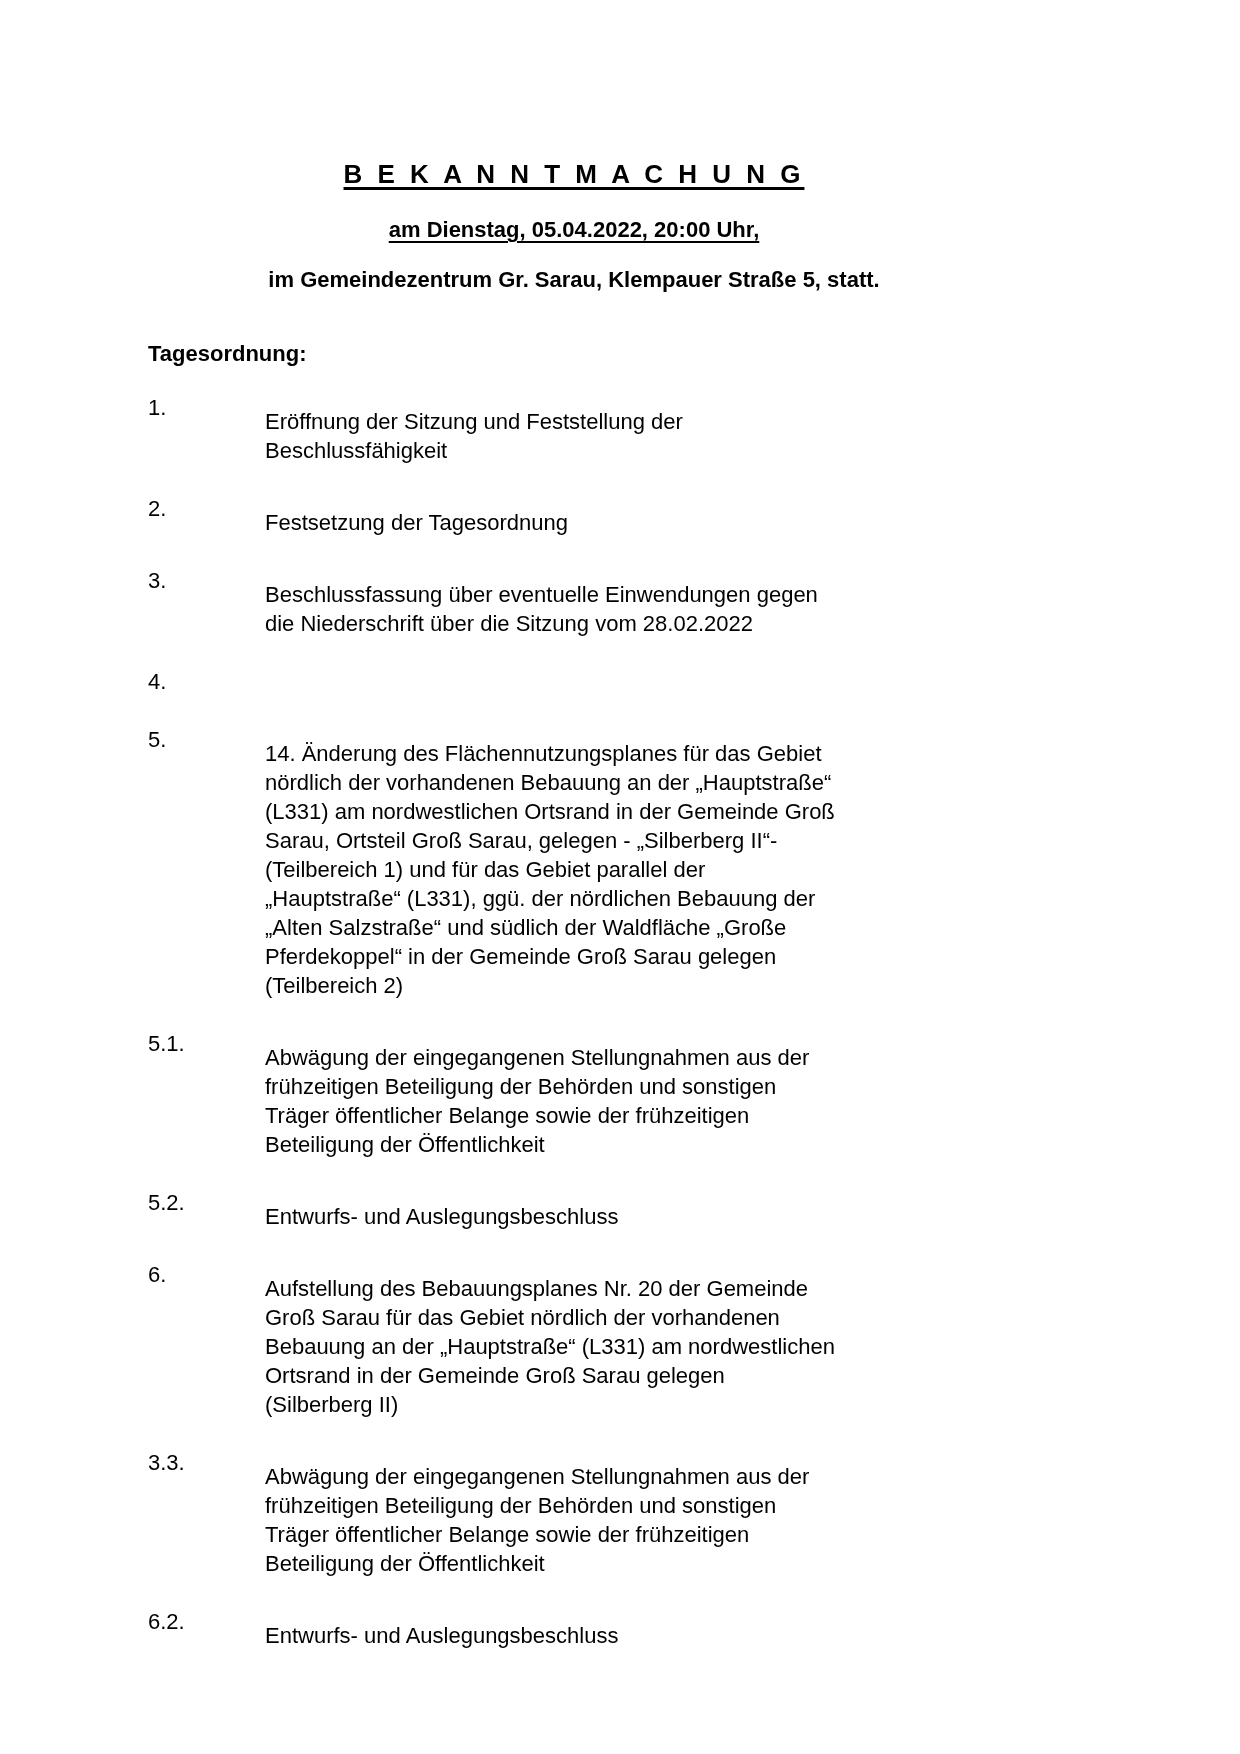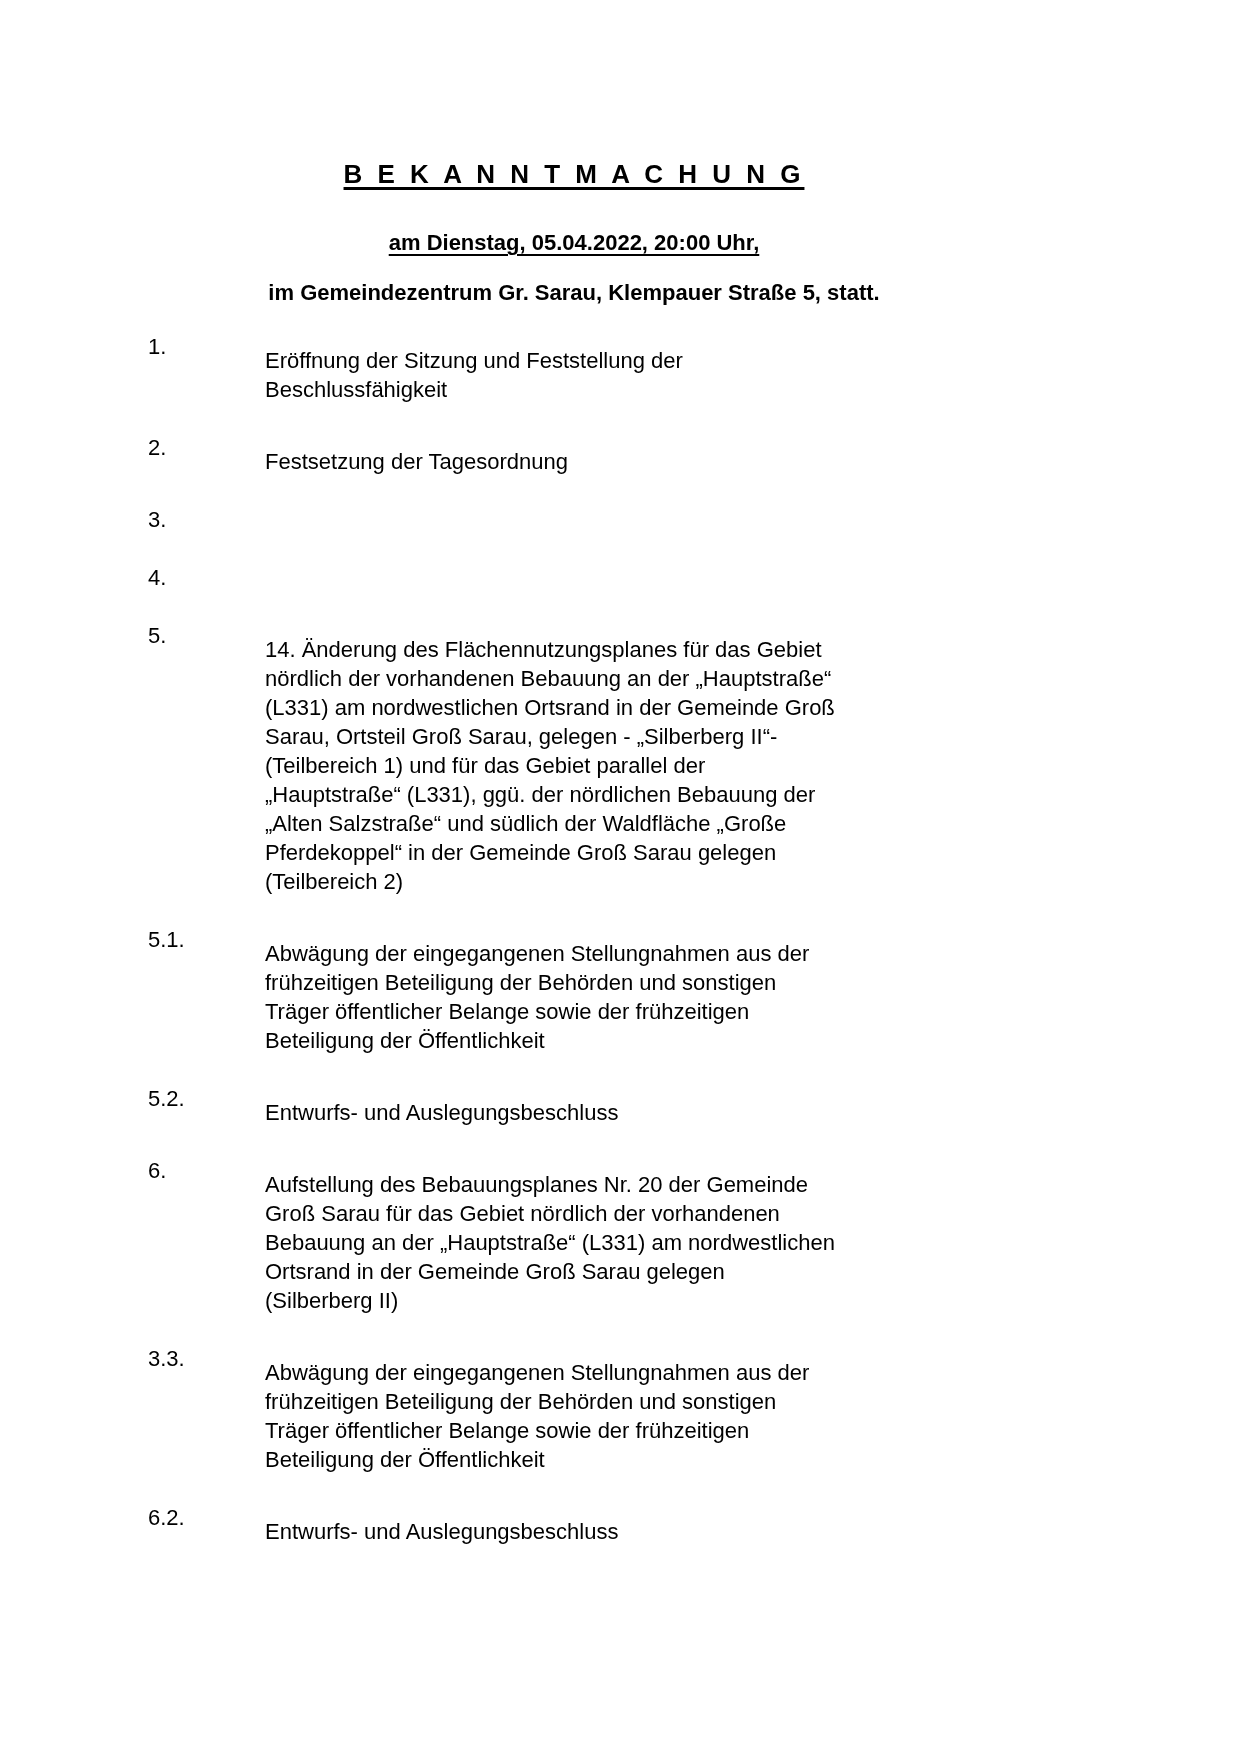--- a/index.html
+++ b/index.html
@@ -33,21 +33,21 @@
   }
   .intro-line {
     margin: 0;
     text-align: center;
     font-size: 22px;
     line-height: 29px;
     font-weight: bold;
   }
   .intro-line-1 { margin-top: 52px; }
   .intro-line-2 {
-    margin-top: 38px;
+    margin-top: 25px;
     text-decoration: underline;
     text-decoration-thickness: 2px;
     text-underline-offset: 4px;
   }
   .intro-line-3 { margin-top: 21px; }
   .agenda-heading {
     margin: 0;
     margin-top: 45px;
     font-size: 22px;
     line-height: 29px;
@@ -82,36 +82,39 @@
 
 <div class="page">
 
   <h1 class="doc-title">B E K A N N T M A C H U N G</h1>
 
 
   <p class="intro-line intro-line-2">am Dienstag, 05.04.2022, 20:00 Uhr,</p>
 
   <p class="intro-line intro-line-3">im Gemeindezentrum Gr. Sarau, Klempauer Straße 5, statt.</p>
 
+  <h2 class="agenda-heading">Tagesordnung:</h2>
 
   <ol class="agenda-list">
 
     <li class="agenda-item">
       <span class="agenda-item-number">1.</span>
       <span class="agenda-item-text">Eröffnung der Sitzung und Feststellung der
 Beschlussfähigkeit</span>
     </li>
 
     <li class="agenda-item">
       <span class="agenda-item-number">2.</span>
       <span class="agenda-item-text">Festsetzung der Tagesordnung</span>
     </li>
 
     <li class="agenda-item">
       <span class="agenda-item-number">3.</span>
+      <span class="agenda-item-text">Beschlussfassung über eventuelle Einwendungen gegen
+die Niederschrift über die Sitzung vom 28.02.2022</span>
     </li>
 
     <li class="agenda-item">
       <span class="agenda-item-number">4.</span>
     </li>
 
     <li class="agenda-item">
       <span class="agenda-item-number">5.</span>
       <span class="agenda-item-text">14. Änderung des Flächennutzungsplanes für das Gebiet
 nördlich der vorhandenen Bebauung an der „Hauptstraße“

